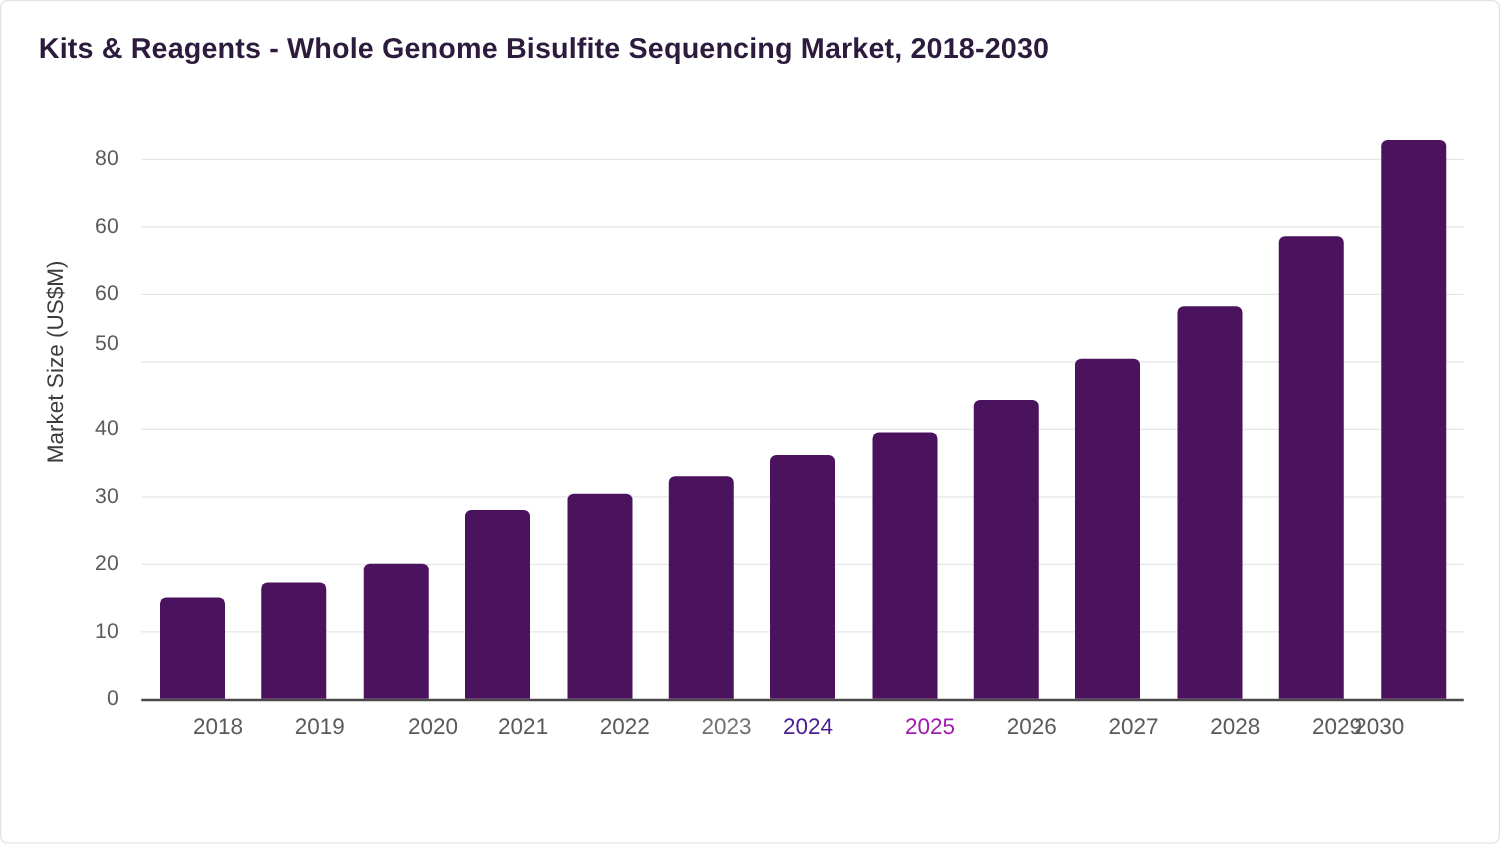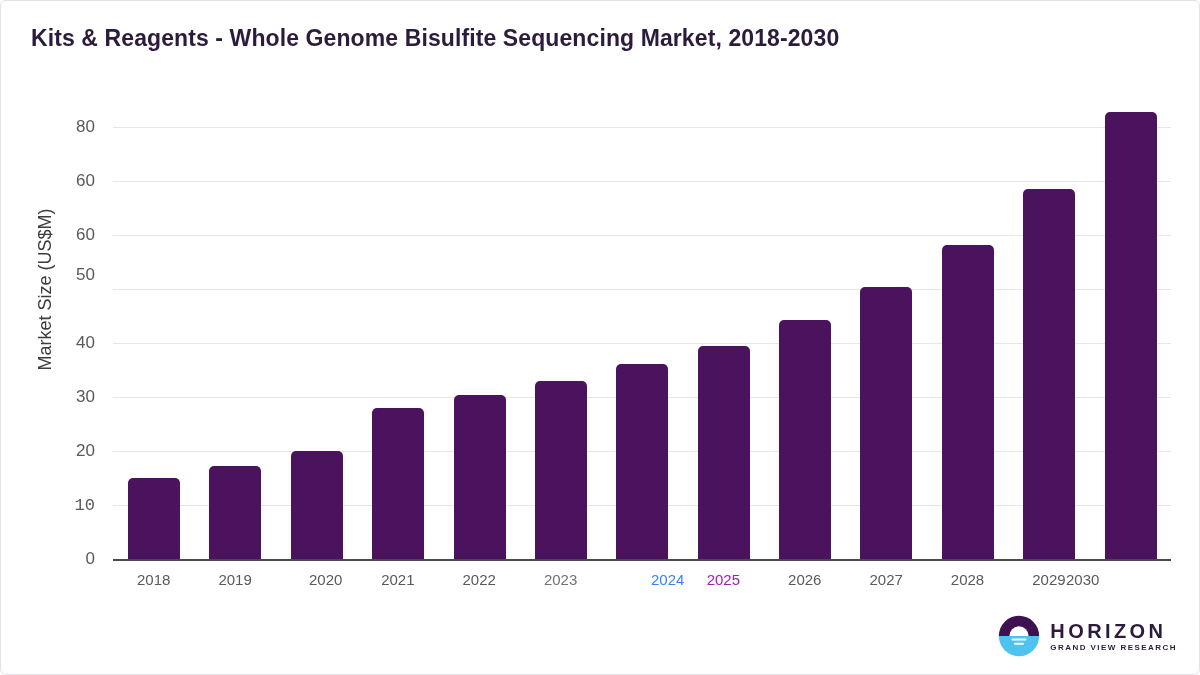--- a/index.html
+++ b/index.html
@@ -107,22 +107,22 @@
     position: absolute;
     left: 112px;
     top: 570px;
     width: 1058px;
     height: 30px;
   }
   .x-tick-label {
     position: absolute;
     top: 0;
     width: 82px;
-    text-align: center;
-    font-size: 15px;
+    text-align: right;
+    font-size: 18px;
     color: #5a5a5a;
   }
 
   
   #source-url {
     position: absolute;
     left: 32px;
     top: 628px;
     width: 900px;
     font-size: 12.5px;
@@ -179,21 +179,21 @@
       <div class="gridline" style="top: 270px; background: rgb(230, 230, 230);"></div>
       <div class="gridline" style="top: 216px; background: rgb(230, 230, 230);"></div>
       <div class="gridline" style="top: 162px; background: rgb(230, 230, 230);"></div>
       <div class="gridline" style="top: 108px; background: rgb(230, 230, 230);"></div>
       <div class="gridline" style="top: 54px; background: rgb(230, 230, 230);"></div>
       <div class="gridline" style="top: 0px; background: rgb(230, 230, 230);"></div>
     </div>
 
   <div id="y-ticks">
       <div class="y-tick-label" style="top: 558px; color: rgb(90, 90, 90);">0</div>
-      <div class="y-tick-label" style="top: 504px; color: rgb(90, 90, 90); font-family: Liberation Mono, monospace;">10</div>
+      <div class="y-tick-label" style="top: 504px; color: rgb(90, 90, 90);">10</div>
       <div class="y-tick-label" style="top: 450px; color: rgb(90, 90, 90);">20</div>
       <div class="y-tick-label" style="top: 396px; color: rgb(90, 90, 90);">30</div>
       <div class="y-tick-label" style="top: 342px; color: rgb(90, 90, 90);">40</div>
       <div class="y-tick-label" style="top: 274px; color: rgb(90, 90, 90);">50</div>
       <div class="y-tick-label" style="top: 234px; color: rgb(90, 90, 90);">60</div>
       <div class="y-tick-label" style="top: 180px; color: rgb(90, 90, 90);">60</div>
       <div class="y-tick-label" style="top: 126px; color: rgb(90, 90, 90);">80</div>
     </div>
 
   <div id="axis-baseline"></div>
@@ -240,44 +240,24 @@
       </div>
     </div>
 
   <div id="x-labels">
       <div class="x-tick-label" style="left: 0px; width: 81.3846px; color: rgb(90, 90, 90);">2018</div>
       <div class="x-tick-label" style="left: 81.3846px; width: 81.3846px; color: rgb(90, 90, 90);">2019</div>
       <div class="x-tick-label" style="left: 172px; width: 81.3846px; color: rgb(90, 90, 90);">2020</div>
       <div class="x-tick-label" style="left: 244.154px; width: 81.3846px; color: rgb(90, 90, 90);">2021</div>
       <div class="x-tick-label" style="left: 325.538px; width: 81.3846px; color: rgb(90, 90, 90);">2022</div>
       <div class="x-tick-label" style="left: 406.923px; width: 81.3846px; color: #737373;">2023</div>
-      <div class="x-tick-label" style="left: 514px; width: 81.3846px; color: #3b82f6;">2024</div>
+      <div class="x-tick-label" style="left: 472px; width: 81.3846px; color: #4c1d95;">2024</div>
       <div class="x-tick-label" style="left: 569.692px; width: 81.3846px; color: #a21caf;">2025</div>
       <div class="x-tick-label" style="left: 651.077px; width: 81.3846px; color: rgb(90, 90, 90);">2026</div>
       <div class="x-tick-label" style="left: 732.462px; width: 81.3846px; color: rgb(90, 90, 90);">2027</div>
       <div class="x-tick-label" style="left: 813.846px; width: 81.3846px; color: rgb(90, 90, 90);">2028</div>
       <div class="x-tick-label" style="left: 895.231px; width: 81.3846px; color: rgb(90, 90, 90);">2029</div>
       <div class="x-tick-label" style="left: 929px; width: 81.3846px; color: rgb(90, 90, 90);">2030</div>
     </div>
 
 
-  <div id="brand-logo">
-    <svg id="logo-mark" viewBox="0 0 100 100">
-      <defs>
-        <clipPath id="circleClip">
-          <circle cx="50" cy="50" r="48"></circle>
-        </clipPath>
-      </defs>
-      <g clip-path="url(#circleClip)">
-        <rect x="0" y="0" width="100" height="50" fill="#3d1152"></rect>
-        <rect x="0" y="50" width="100" height="50" fill="#4ec3f0"></rect>
-        <path d="M27 50 a23 23 0 0 1 46 0 z" fill="#ffffff"></path>
-        <rect x="32" y="56" width="36" height="5" rx="2.5" fill="#ffffff"></rect>
-        <rect x="38" y="66" width="24" height="5" rx="2.5" fill="#ffffff"></rect>
-      </g>
-    </svg>
-    <div id="logo-wordmark">
-      <div id="logo-name">HORIZON</div>
-      <div id="logo-tagline">GRAND VIEW RESEARCH</div>
-    </div>
-  </div>
 
 </div>
 
 </body></html>

